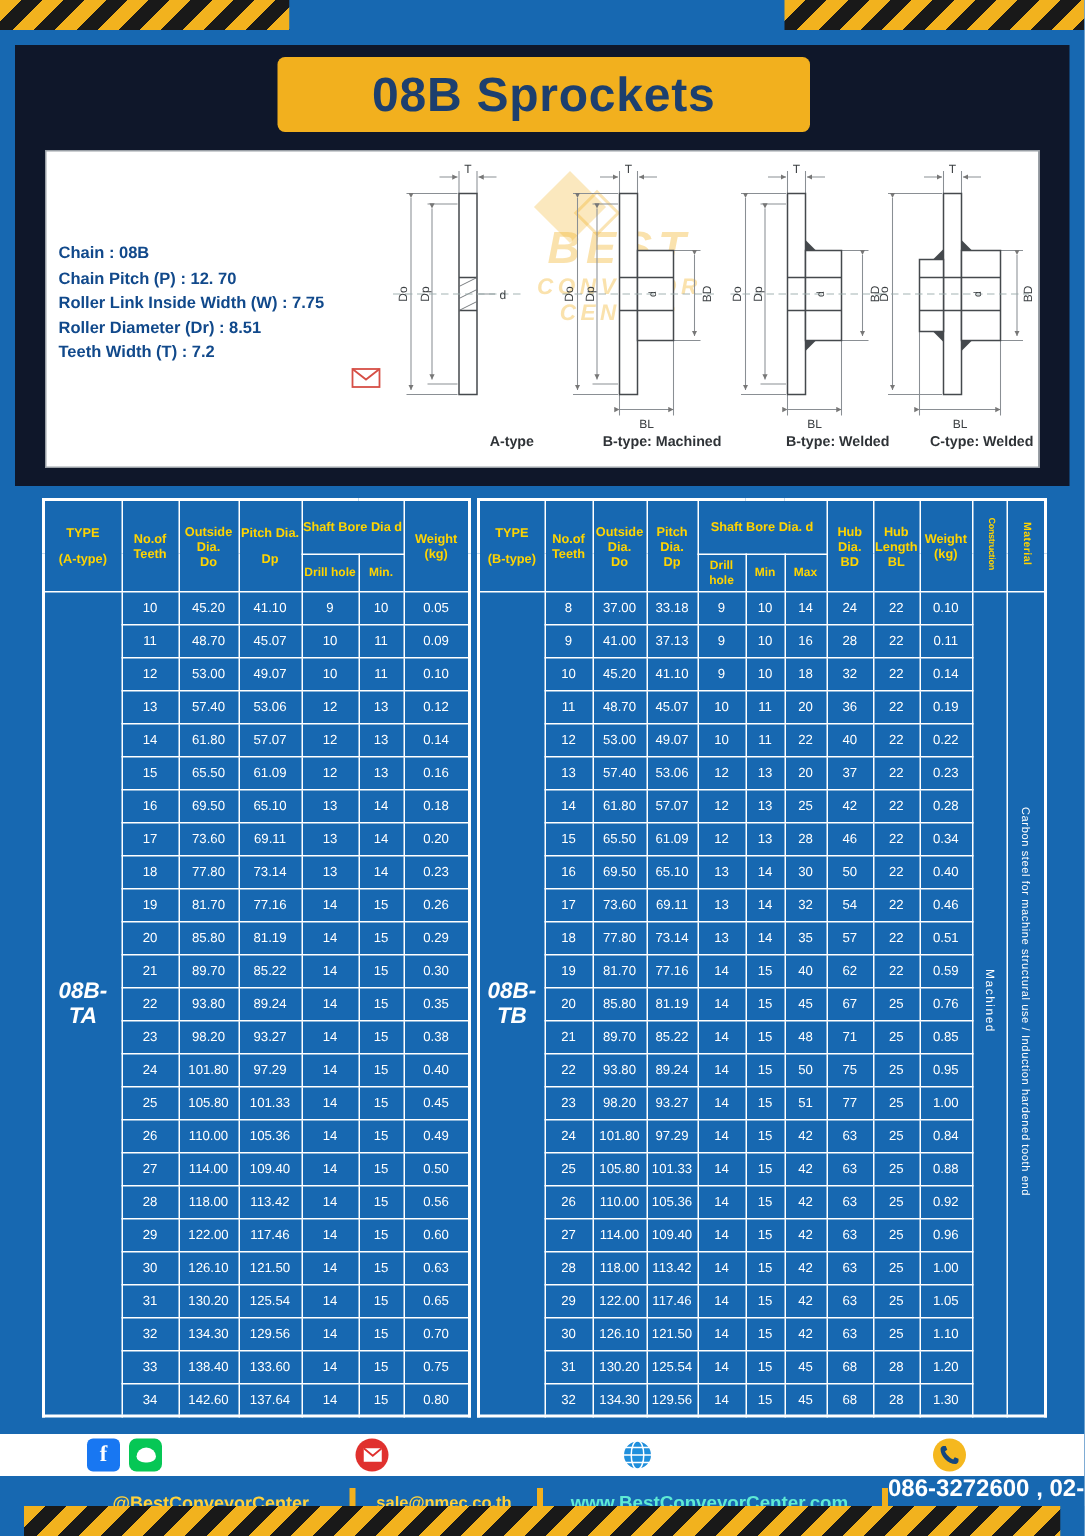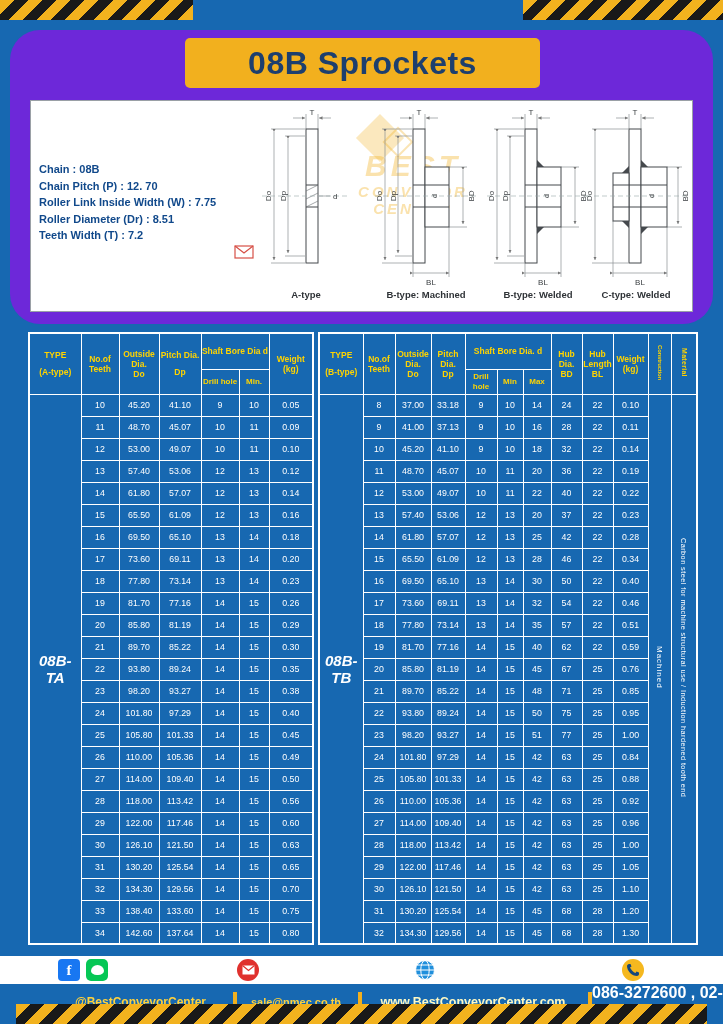--- a/index.html
+++ b/index.html
@@ -11,30 +11,30 @@
   .hazard { background: repeating-linear-gradient(135deg, #f2b21e 0 10px, #191919 10px 20px); }
   .top-bar { position: absolute; top: 0; left: 0; width: 723px; height: 20px; display: flex; }
   .top-bar .seg-l { width: 193px; }
   .top-bar .seg-m { flex: 1; background: #1768b1; }
   .top-bar .seg-r { width: 200px; }
   .bottom-bar { position: absolute; bottom: 0; left: 0; width: 723px; height: 20px; display: flex; }
   .bottom-bar .corner { width: 16px; background: #1768b1; }
   .bottom-bar .mid { flex: 1; }
 
   
-  .white-panel { position: absolute; left: 10px; top: 30px; width: 703px; height: 294px; background: #6d28d9; border-radius: 30px; }
+  .white-panel { position: absolute; left: 10px; top: 30px; width: 703px; height: 294px; background: #0f172a; }
   .title-banner { position: absolute; left: 175px; top: 8px; width: 355px; height: 50px; background: #f2b01e; border-radius: 5px; display: flex; align-items: center; justify-content: center; }
   .title-banner h1 { font-size: 32px; font-weight: bold; color: #1d3f6e; letter-spacing: 0.5px; }
 
   
   .draw-panel { position: absolute; left: 20px; top: 70px; width: 663px; height: 212px; border: 1px solid #9aa0a6; background: #fff; }
   .specs { position: absolute; left: 8px; top: 60px; width: 225px; }
   .specs div { font-size: 11px; font-weight: bold; color: #11498b; line-height: 16.5px; white-space: nowrap; }
   .drawing { position: absolute; }
-  .caption { position: absolute; top: 188px; height: 14px; font-size: 9.5px; font-weight: bold; color: #2f3337; text-align: center; }
+  .caption { position: absolute; top: 188px; height: 14px; font-size: 9.5px; font-weight: bold; color: #2f3337; text-align: right; }
   .watermark { position: absolute; left: 282px; top: 48px; width: 200px; text-align: center; color: rgba(242,178,40,0.38); font-style: italic; pointer-events: none; }
   .watermark .w1 { font-size: 30px; font-weight: bold; letter-spacing: 4px; text-align: center; }
   .watermark .w2, .watermark .w3 { font-size: 15px; font-weight: bold; letter-spacing: 3px; }
   .wm-shape { position: absolute; left: 332px; top: 20px; width: 34px; height: 34px; background: rgba(242,178,40,0.30); transform: rotate(45deg); }
   .wm-shape2 { position: absolute; left: 356px; top: 30px; width: 22px; height: 22px; border: 2px solid rgba(242,178,40,0.35); transform: rotate(45deg); background: transparent; }
   .wm-envelope { position: absolute; left: 203px; top: 144px; opacity: 0.9; }
 
   
   .spec-table { position: absolute; border-collapse: collapse; table-layout: fixed; border: 2px solid #fff; }
   .table-a { left: 28px; top: 332px; width: 284px; }
@@ -59,21 +59,21 @@
   .fb { left: 58px; background: #1877f2; color: #fff; border-radius: 4px; font-weight: bold; font-size: 15px; font-family: "Liberation Serif", serif; }
   .line-i { left: 86px; background: #06c755; border-radius: 5px; }
   .line-i .bubble { width: 13px; height: 10px; background: #fff; border-radius: 50% 50% 45% 45% / 60% 60% 40% 40%; }
   .mail { left: 237px; background: #e0312e; border-radius: 50%; }
   .globe { left: 414px; }
   .phone { left: 622px; background: #f5b81f; border-radius: 50%; }
   .footer-blue { position: absolute; left: 0; top: 992px; width: 573px; height: 20px; margin-left: 48px; }
   .f-sec { position: absolute; top: 0; height: 20px; display: flex; align-items: center; justify-content: center; font-weight: bold; }
   .f-sec.s1 { left: 0; width: 185px; color: #ffd23c; font-size: 12px; }
   .f-sec.s2 { left: 189px; width: 118px; color: #ffd23c; font-size: 11px; }
-  .f-sec.s3 { left: 314px; width: 222px; color: #fef9c3; font-size: 12.5px; }
+  .f-sec.s3 { left: 314px; width: 222px; color: #5eead4; font-size: 12.5px; }
   .f-sec.s4 { left: 544px; width: 179px; color: #ffffff; font-size: 16px; }
   .f-div { position: absolute; top: 0; width: 4px; height: 20px; background: #f2b01e; }
   .f-div.d1 { left: 185px; } .f-div.d2 { left: 310px; } .f-div.d3 { left: 540px; }
 </style>
 </head>
 <body>
 
 <div class="page">
 
   <svg width="0" height="0" style="position:absolute">

